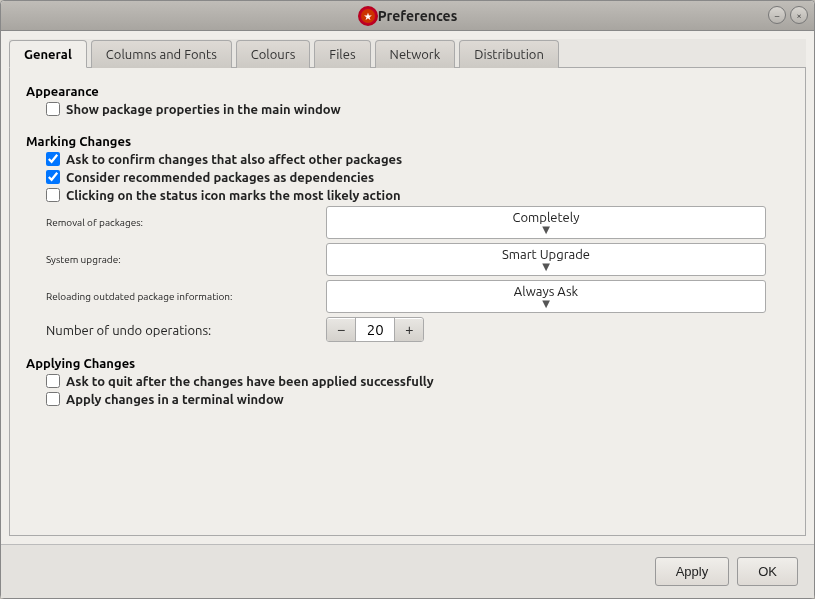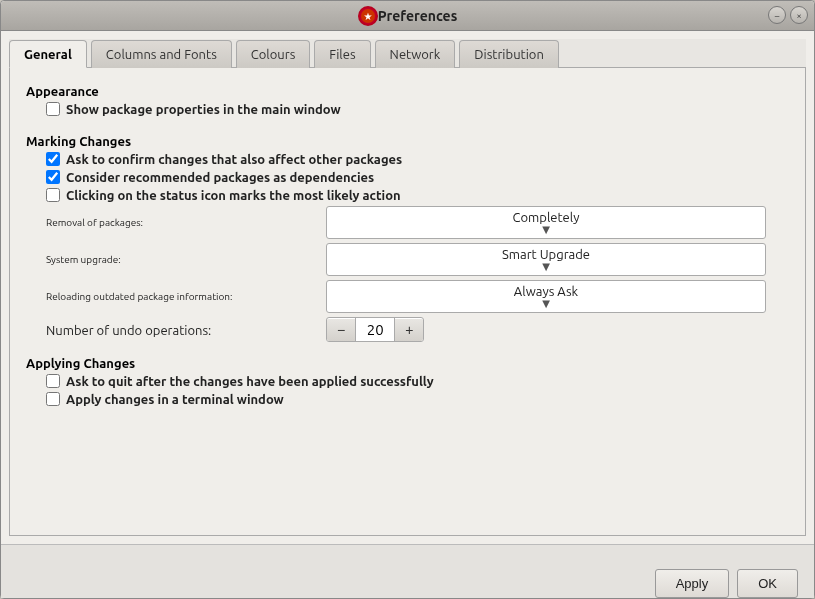--- a/index.html
+++ b/index.html
@@ -217,21 +217,21 @@
       border: none;
       color: #333;
     }
 
     
     .bottom-bar {
       height: 54px;
       background: #e4e2de;
       border-top: 1px solid #bbb;
       display: flex;
-      align-items: flex-end;
+      align-items: center;
       justify-content: flex-end;
       padding: 0 16px;
       gap: 8px;
     }
 
     .btn {
       padding: 6px 20px;
       font-size: 13px;
       border: 1px solid #999;
       border-radius: 3px;

